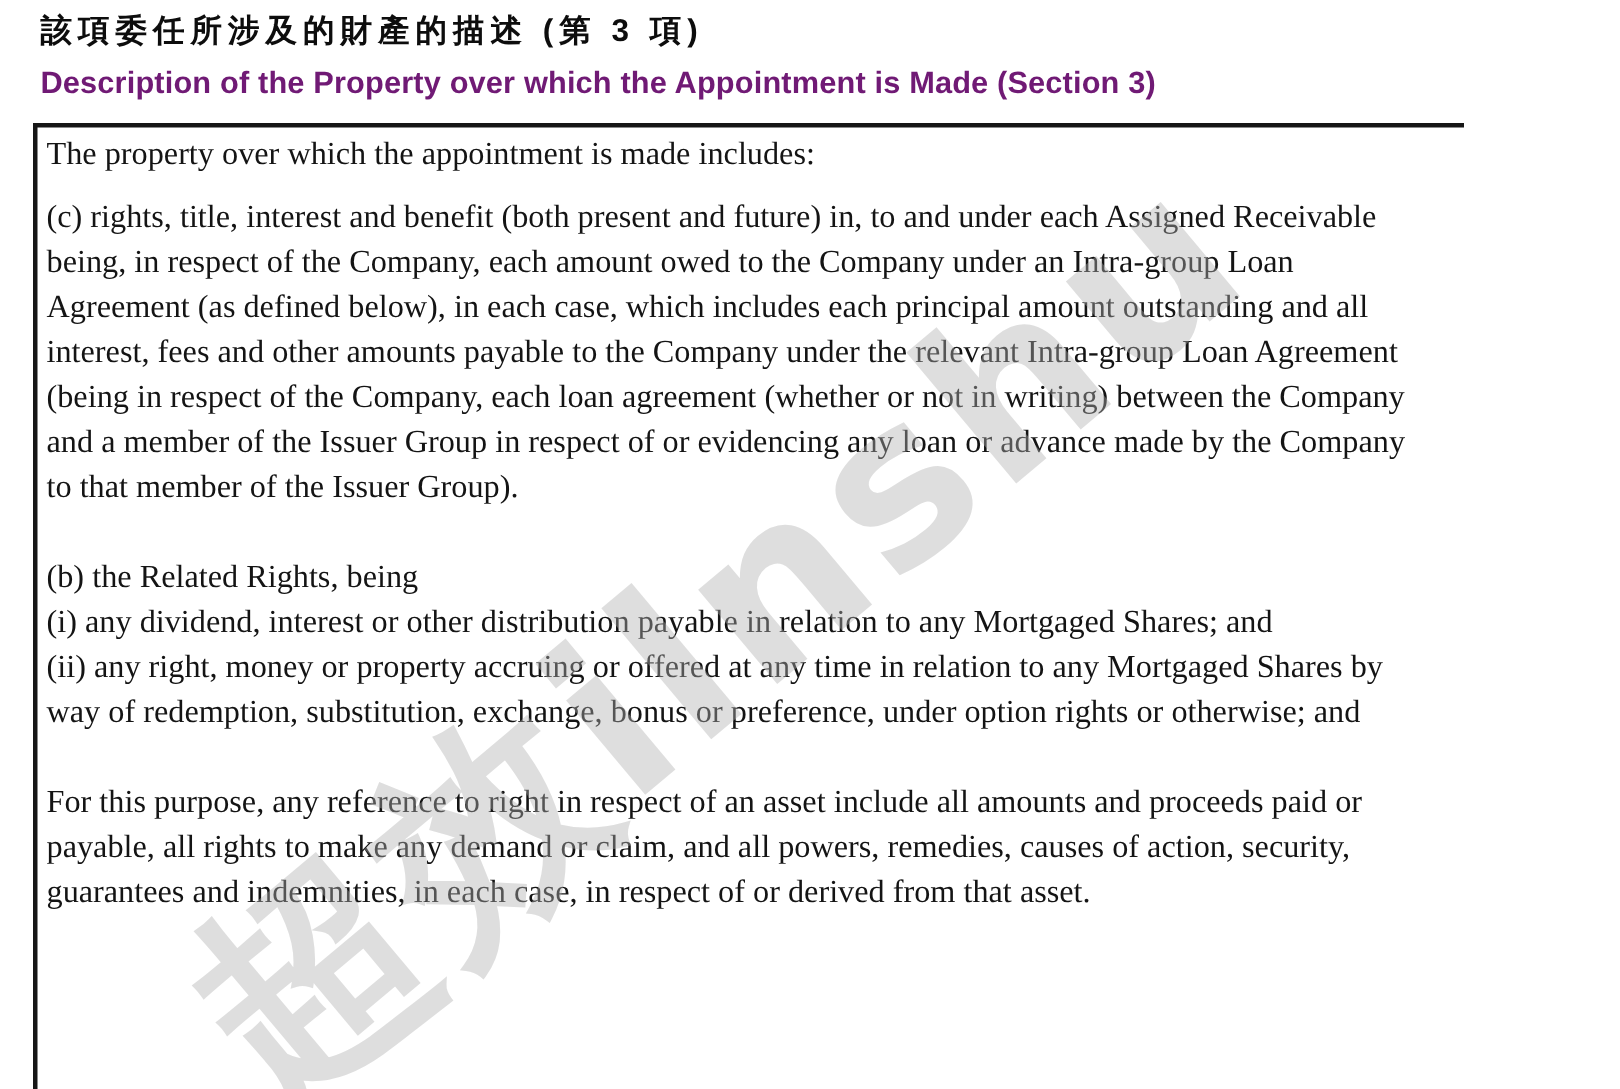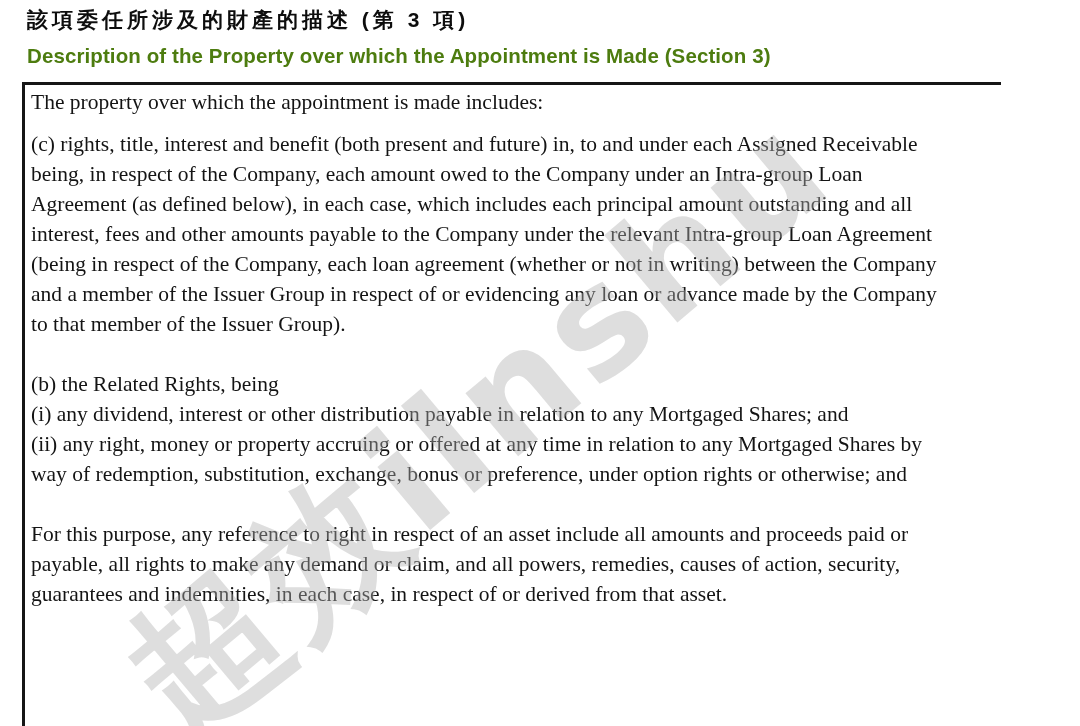--- a/index.html
+++ b/index.html
@@ -8,42 +8,41 @@
     background: #ffffff;
   }
   .page {
     position: relative;
     width: 976px;
     height: 726px;
     background: #ffffff;
     overflow: hidden;
     font-family: "Liberation Serif", serif;
     color: #111111;
-    padding-left: 25px;
   }
   .heading-zh {
     position: absolute;
     left: 27px;
     top: 6px;
     font-family: "Liberation Sans", sans-serif;
     font-weight: bold;
     font-size: 21px;
     letter-spacing: 4px;
     color: #0d0d0d;
     white-space: nowrap;
   }
   .heading-en {
     position: absolute;
     left: 27px;
     top: 44px;
     font-family: "Liberation Sans", sans-serif;
     font-weight: bold;
     font-size: 20.5px;
     letter-spacing: 0.1px;
-    color: #4d7c0f;
+    color: #701a75;
     white-space: nowrap;
   }
   .content-box {
     position: absolute;
     left: 22px;
     top: 82px;
     width: 1032px;
     height: 660px; 
     border-top: 3px solid #161616;
     border-left: 3px solid #161616;

